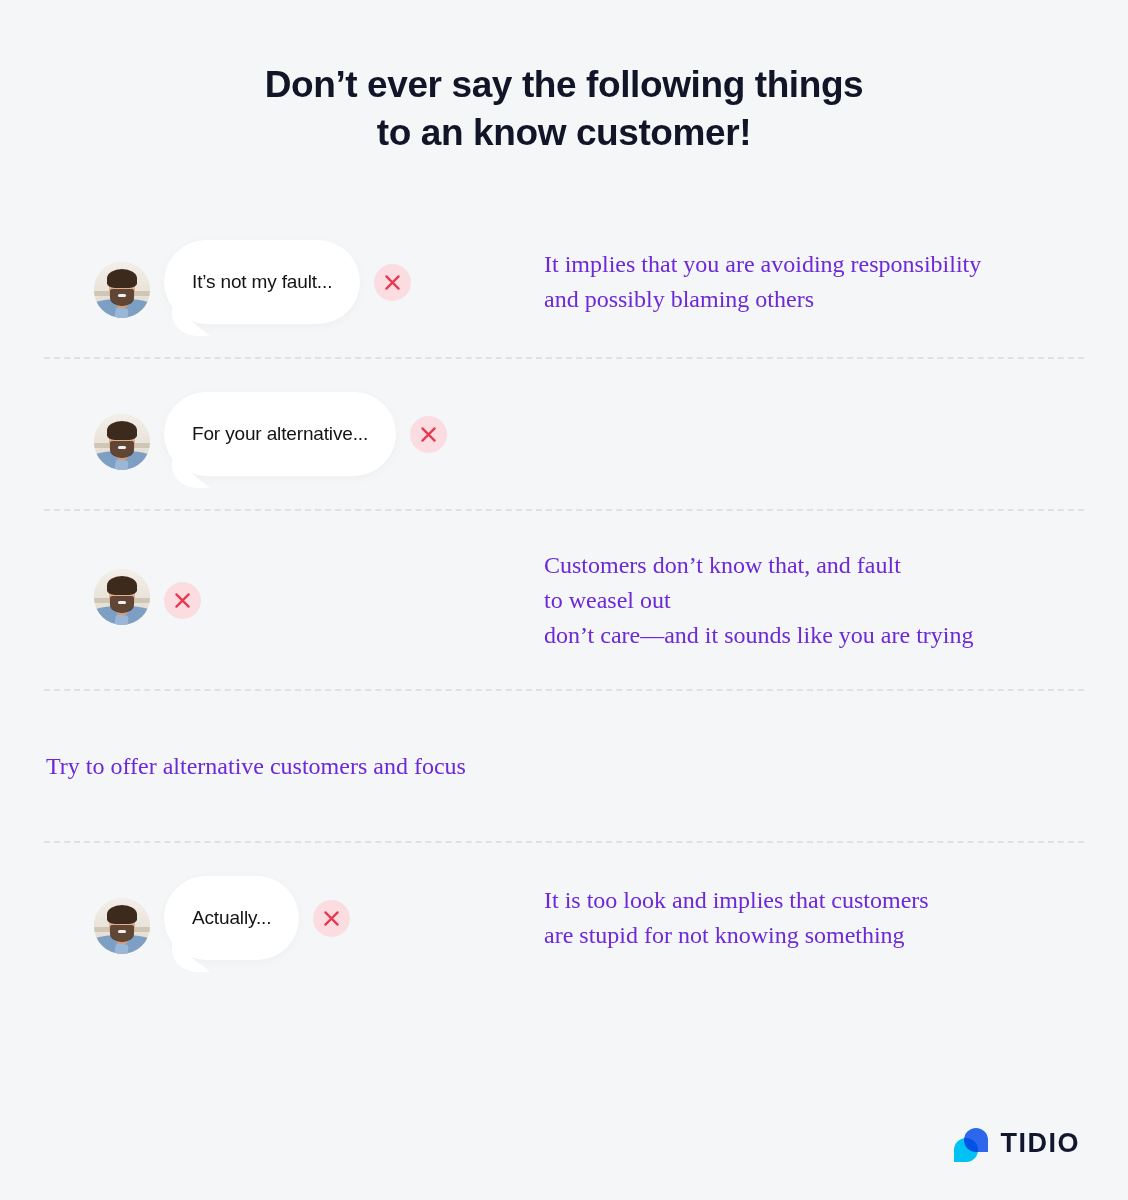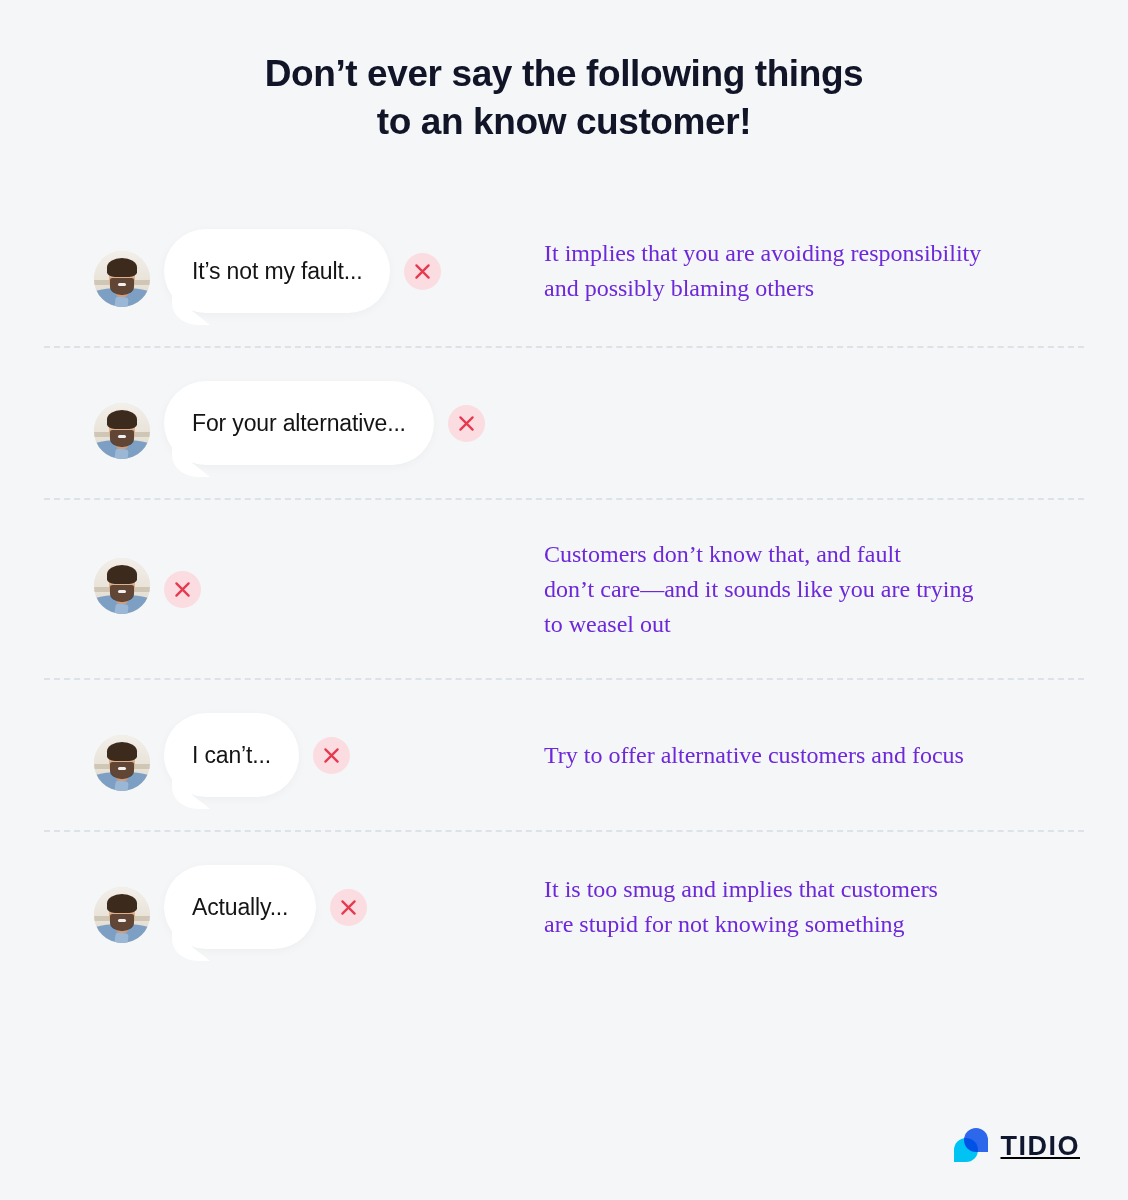--- a/index.html
+++ b/index.html
@@ -19,20 +19,21 @@
   
   .title {
     text-align: center;
     color: #111527;
     font-family: "Liberation Sans", sans-serif;
     font-weight: 700;
     font-size: 37px;
     line-height: 48px;
     letter-spacing: -0.4px;
     padding-top: 50px;
+    margin-top: 11px;
   }
   .title .line { display: block; }
 
   
   .rows {
     margin-top: 50px;
     padding: 0 42px;
   }
 
   .row {
@@ -107,21 +108,21 @@
     height: 30px;
     background: #ffffff;
     border-bottom-right-radius: 26px 22px;
     clip-path: polygon(0% 100%, 100% 0%, 100% 62%, 62% 100%);
     transform: scaleX(-1);
   }
 
   .bubble-text {
     color: #141414;
     font-family: "Liberation Sans", sans-serif;
-    font-size: 23px;
+    font-size: 19px;
     font-weight: 400;
     letter-spacing: -0.15px;
     white-space: nowrap;
   }
 
   .xbadge {
     width: 37px;
     height: 37px;
     border-radius: 50%;
     background: #fbdce1;
@@ -145,23 +146,22 @@
     max-width: 560px;
   }
   .desc .l { display: block; white-space: nowrap; }
 
   
   .logo {
     position: absolute;
     right: 48px;
     bottom: 38px;
     display: flex;
-    align-items: flex-end;
+    align-items: flex-start;
     gap: 11px;
-    text-decoration: underline;
   }
   .logo-mark {
     position: relative;
     width: 36px;
     height: 34px;
   }
   .logo-mark .cyan {
     position: absolute;
     left: 0; bottom: 0;
     width: 24px; height: 24px;
@@ -270,22 +270,30 @@
           <span class="hair"></span>
       </div>
       <div class="xbadge">
         <svg width="17" height="17" viewBox="0 0 17 17" aria-hidden="true">
           <path d="M2.4 2.4 L14.6 14.6 M14.6 2.4 L2.4 14.6" stroke="#e63950" stroke-width="2.3" stroke-linecap="round"></path>
         </svg>
       </div>
     </div>
     <div class="desc">
       <span class="l">Customers don’t know that, and fault</span>
+      <span class="l">to weasel out</span>
       <span class="l">don’t care—and it sounds like you are trying</span>
-      <span class="l">to weasel out</span>
+    </div>
+  </div>
+
+  <div class="divider"></div>
+
+  <div class="row">
+    <div class="desc">
+      <span class="l">Try to offer alternative customers and focus</span>
     </div>
   </div>
 
   <div class="divider"></div>
 
   <div class="row">
     <div class="chat">
       <div class="avatar">
         <span class="bg-wall"></span>
           <span class="shelf"></span>
@@ -293,61 +301,30 @@
           <span class="collar"></span>
           <span class="neck"></span>
         <span class="face"></span>
           <span class="beard"></span>
           <span class="mouth"></span>
         <span class="eye l"></span>
           <span class="eye r"></span>
           <span class="hair"></span>
       </div>
       <div class="bubble">
-        <span class="bubble-text">I can’t...</span>
+        <span class="bubble-text">Actually...</span>
       </div>
       <div class="xbadge">
         <svg width="17" height="17" viewBox="0 0 17 17" aria-hidden="true">
           <path d="M2.4 2.4 L14.6 14.6 M14.6 2.4 L2.4 14.6" stroke="#e63950" stroke-width="2.3" stroke-linecap="round"></path>
         </svg>
       </div>
     </div>
     <div class="desc">
-      <span class="l">Try to offer alternative customers and focus</span>
-    </div>
-  </div>
-
-  <div class="divider"></div>
-
-  <div class="row">
-    <div class="chat">
-      <div class="avatar">
-        <span class="bg-wall"></span>
-          <span class="shelf"></span>
-        <span class="shoulder"></span>
-          <span class="collar"></span>
-          <span class="neck"></span>
-        <span class="face"></span>
-          <span class="beard"></span>
-          <span class="mouth"></span>
-        <span class="eye l"></span>
-          <span class="eye r"></span>
-          <span class="hair"></span>
-      </div>
-      <div class="bubble">
-        <span class="bubble-text">Actually...</span>
-      </div>
-      <div class="xbadge">
-        <svg width="17" height="17" viewBox="0 0 17 17" aria-hidden="true">
-          <path d="M2.4 2.4 L14.6 14.6 M14.6 2.4 L2.4 14.6" stroke="#e63950" stroke-width="2.3" stroke-linecap="round"></path>
-        </svg>
-      </div>
-    </div>
-    <div class="desc">
-      <span class="l">It is too smug and implies that customers</span>
+      <span class="l">It is too look and implies that customers</span>
       <span class="l">are stupid for not knowing something</span>
     </div>
   </div>
 
 </div>
 
 <div class="logo">
   <div class="logo-mark">
     <span class="cyan"></span>
     <span class="blue"></span>

